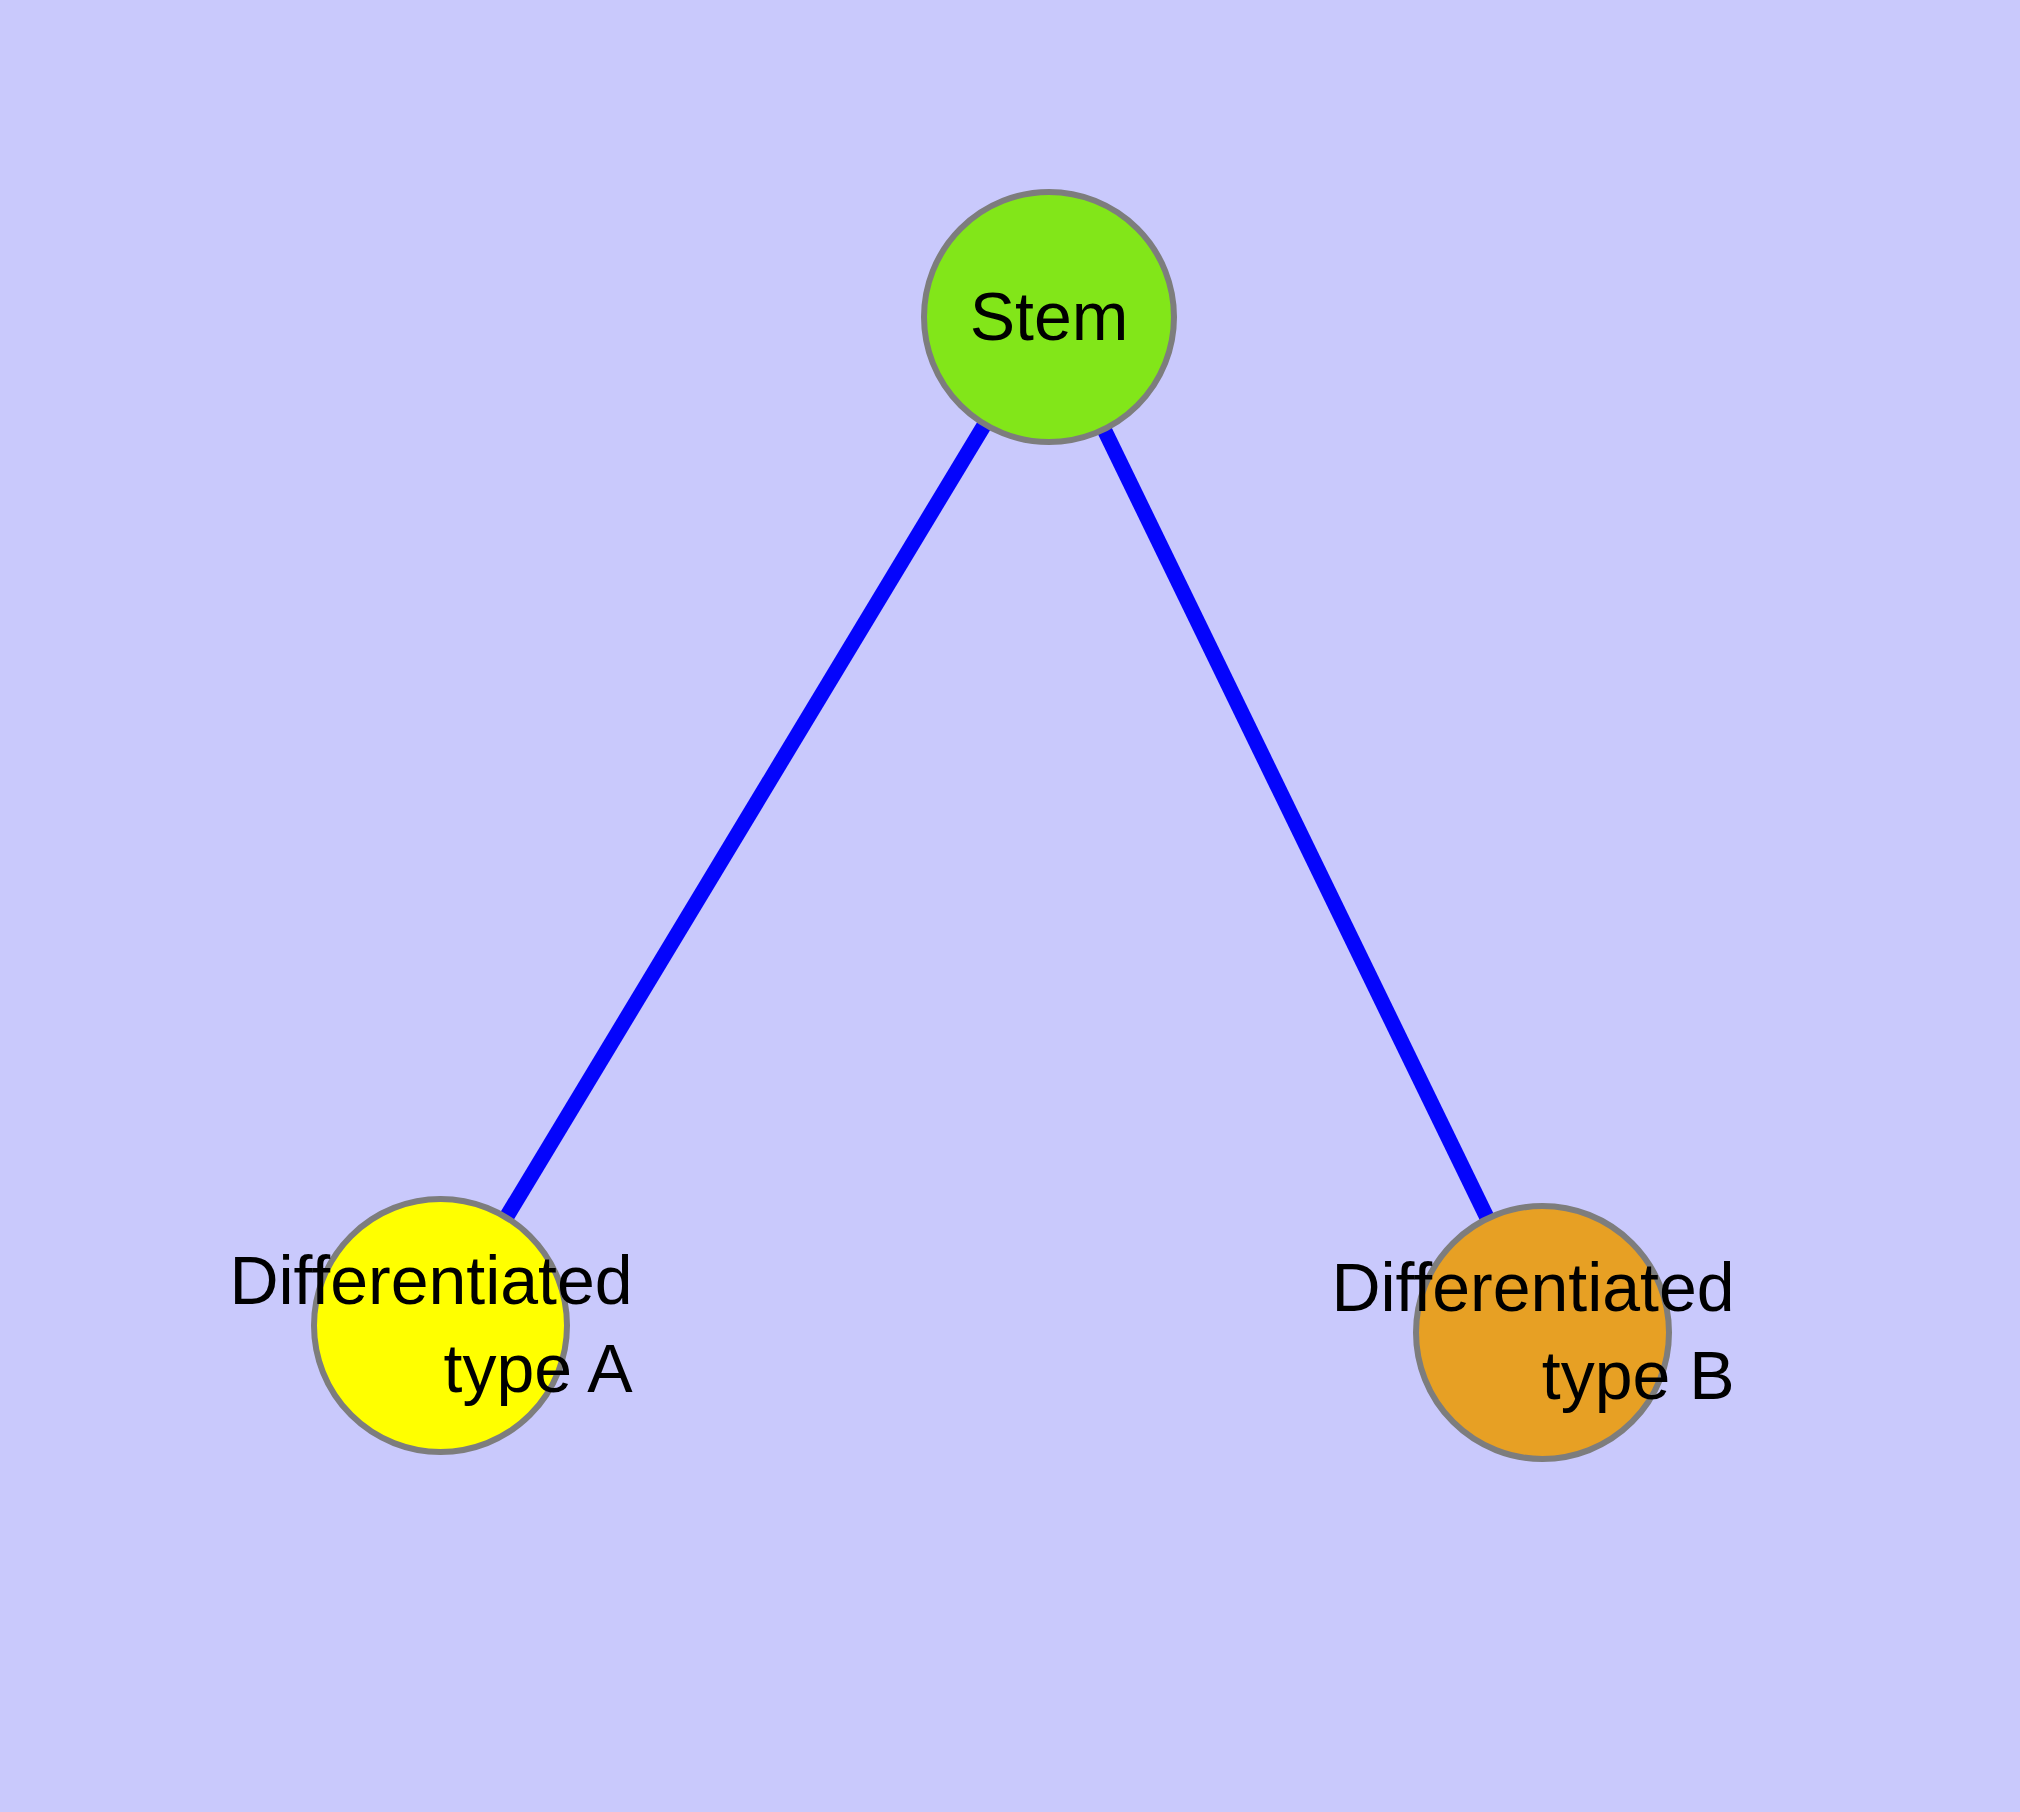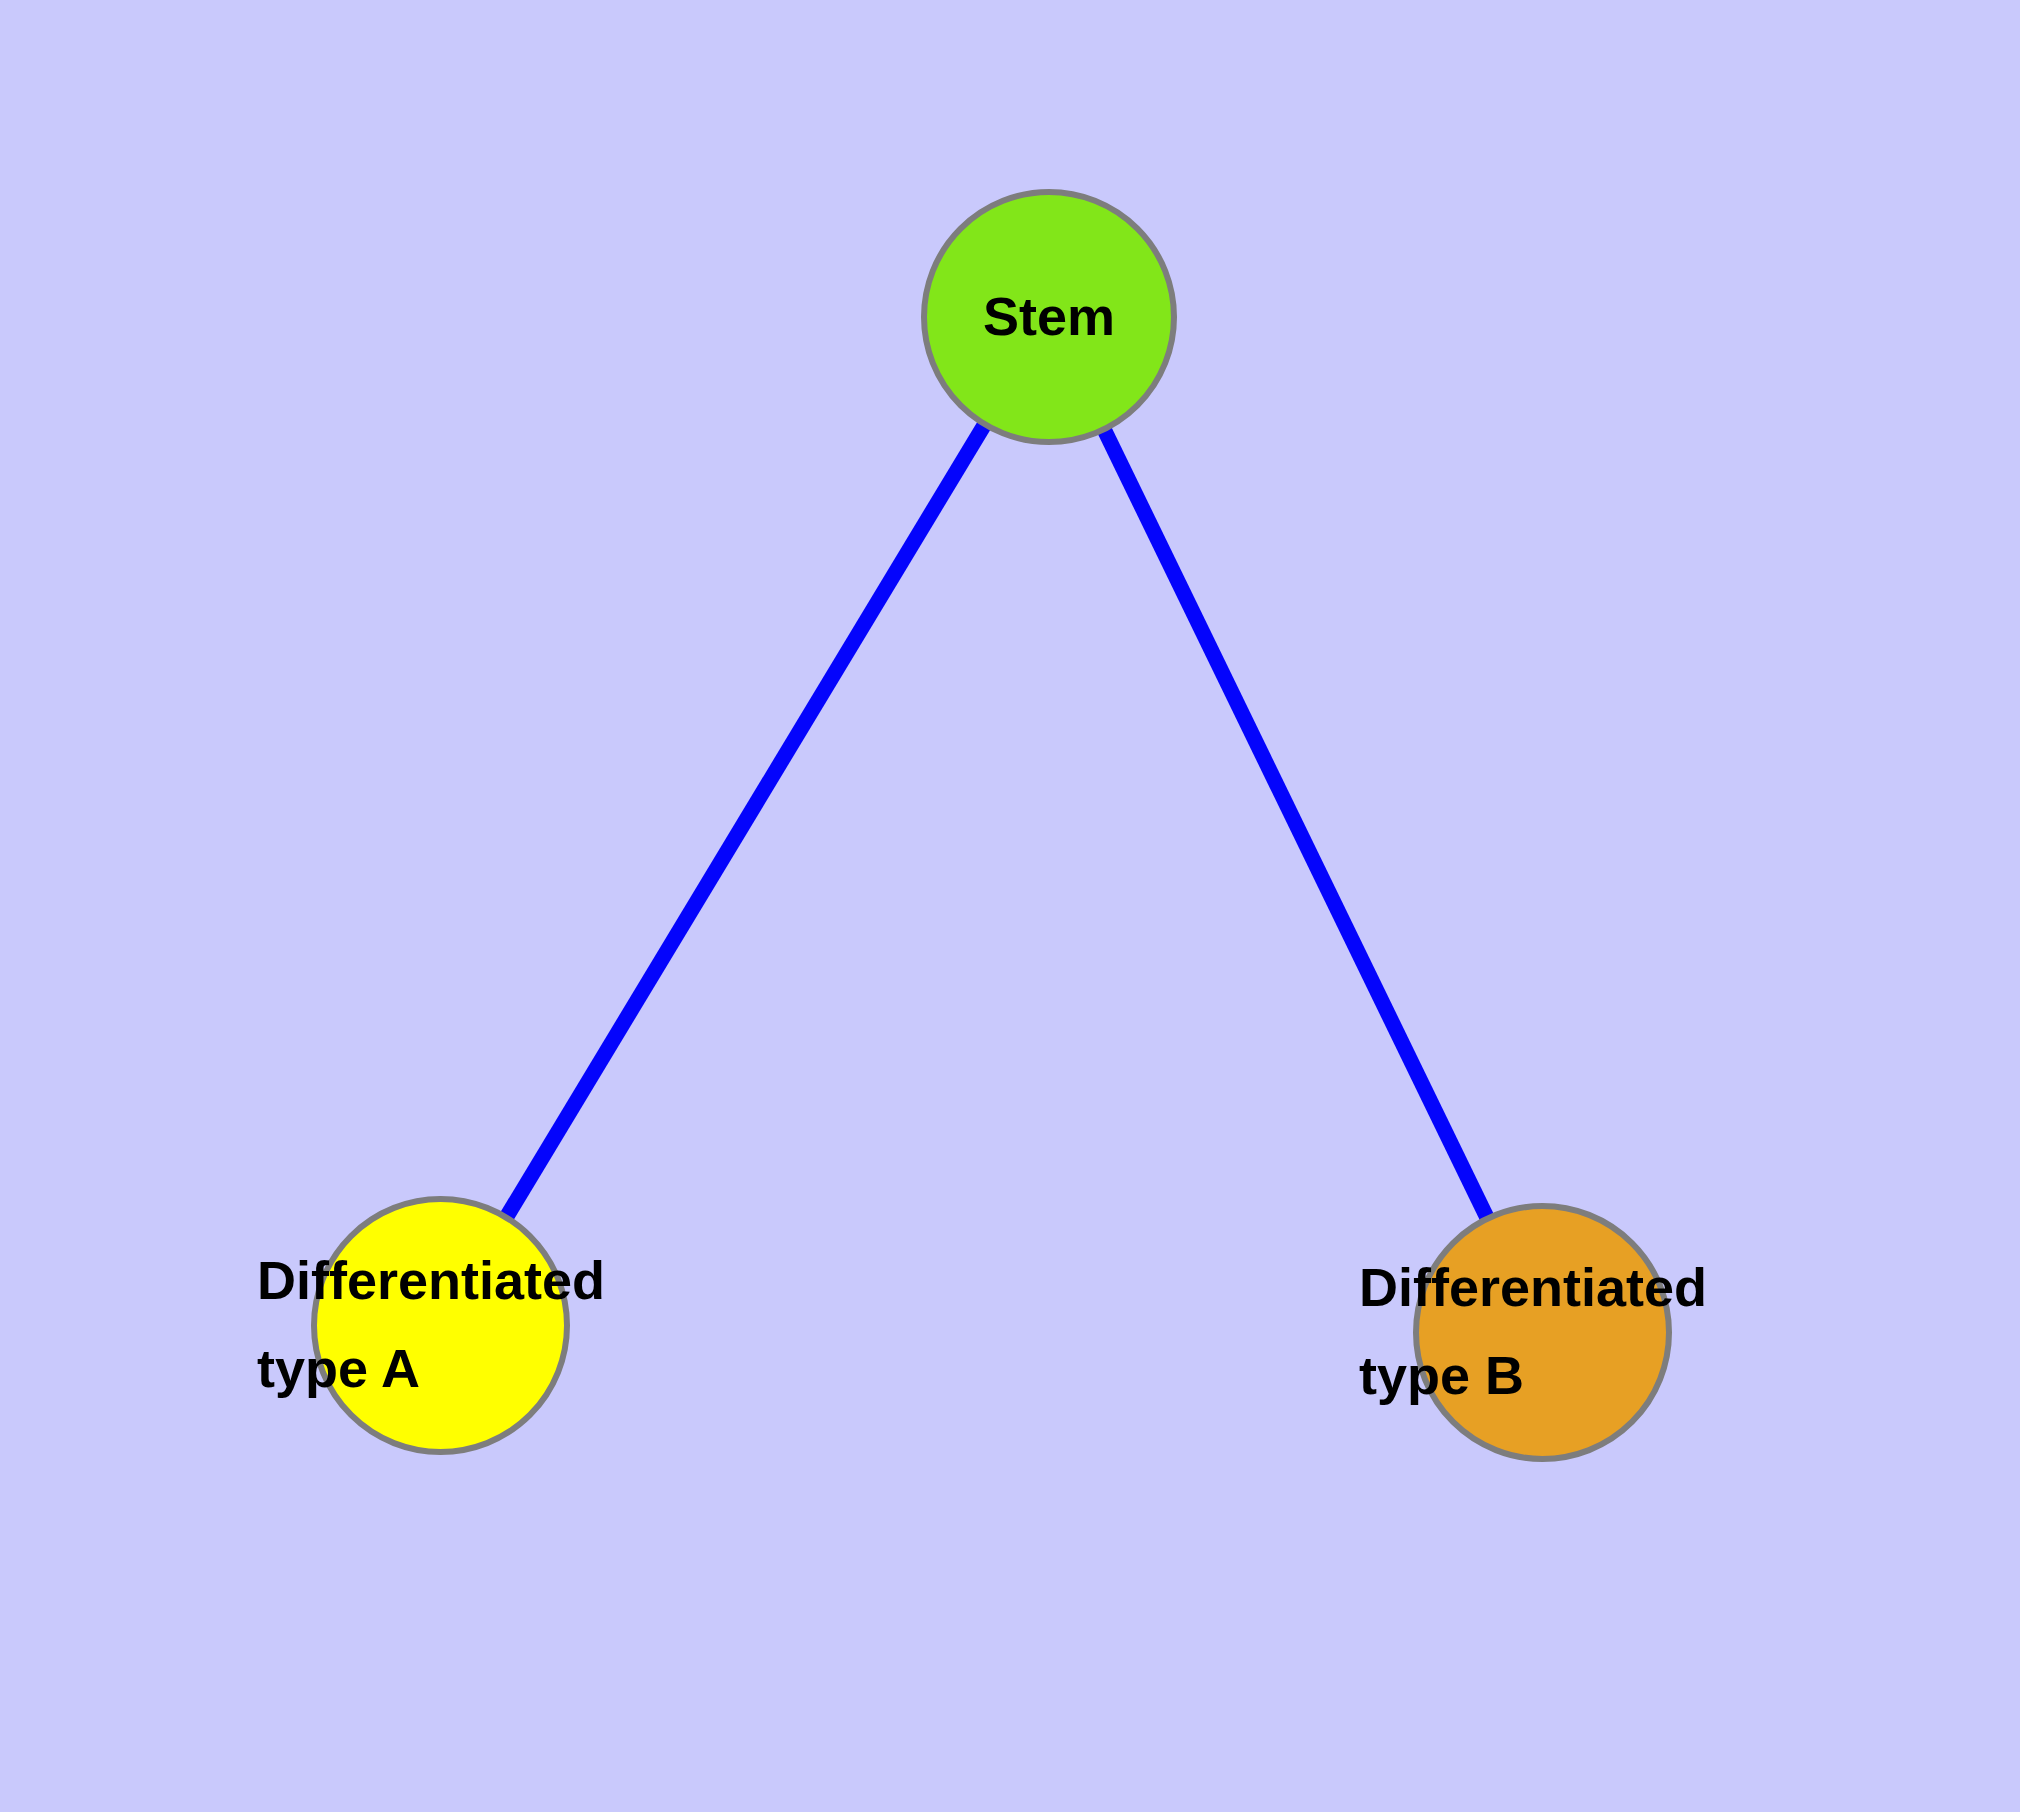--- a/index.html
+++ b/index.html
@@ -45,26 +45,26 @@
     background: var(--type_a_fill, #FFFF00);
   }
   .node-b {
     left: 1413px; top: 1203px;
     width: 259px; height: 259px;
     background: var(--type_b_fill, #E7A024);
   }
   .label {
     position: absolute;
     transform: translate(-50%, -50%);
-    font-weight: 700;
-    font-size: 54px;
+    font-weight: 400;
+    font-size: 68px;
     line-height: 88px;
     letter-spacing: 0;
     color: var(--label_text, #000000);
-    text-align: left;
+    text-align: right;
     white-space: pre-line;
   }
   .label-stem { left: 1049px; top: 316px; }
   .label-a    { left: 431px;  top: 1324px; }
   .label-b    { left: 1533px; top: 1331px; }
 </style>
 </head>
 <body>
 
 <div class="canvas">

